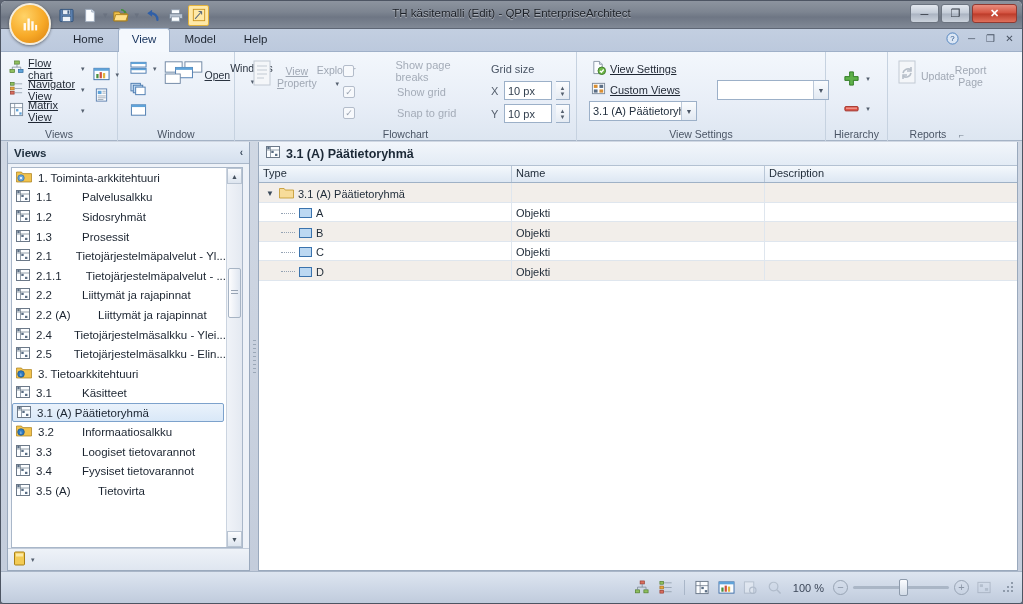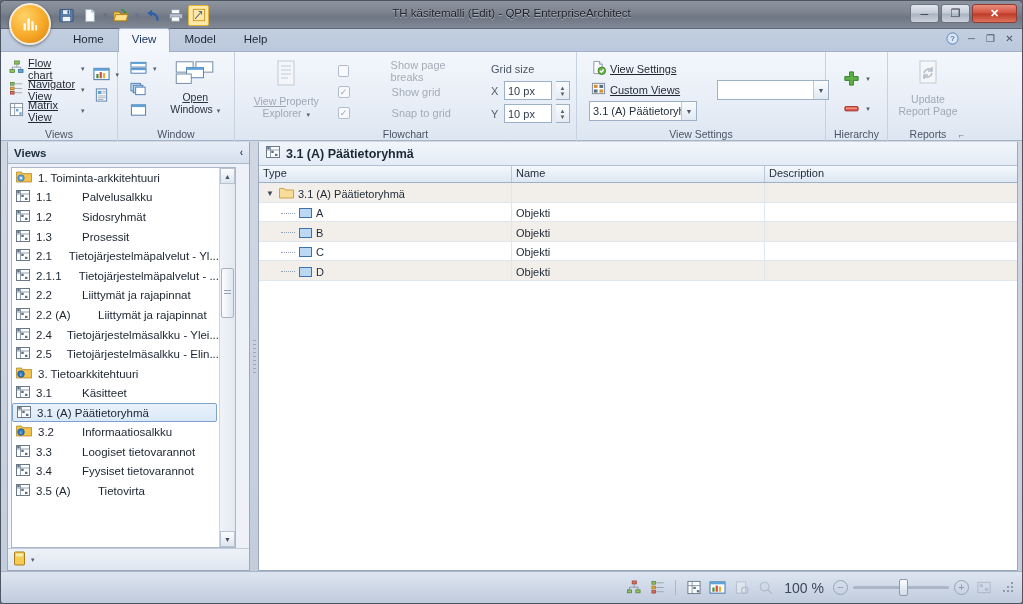--- a/index.html
+++ b/index.html
@@ -123,21 +123,21 @@
     padding: 4px 6px 0;
     display: flex; flex-direction: column;
   }
   .rgroup-body { flex: 1; display: flex; align-items: flex-start; gap: 4px; }
   .rgroup-label {
     text-align: center; font-size: 10.5px; color: #4a5565;
     height: 14px; line-height: 14px;
   }
   .rbig {
     width: 70px;
-    display: flex; flex-direction: column; align-items: center;
+    display: flex; flex-direction: row; align-items: center;
     padding-top: 3px;
     font-size: 10.5px; color: #2a3340;
     text-align: center; line-height: 12px;
   }
   .rbig.disabled { color: #a0a8b4; }
   .rsmall-row {
     display: flex; align-items: center; gap: 4px;
     height: 21px; padding: 0 2px;
     font-size: 11px; color: #1f2733;
   }
@@ -199,21 +199,21 @@
     height: 22px; flex: 0 0 22px;
     background: linear-gradient(180deg,#e7eef7 0%, #d5e0ee 100%);
     border-bottom: 1px solid #a9b7c9;
     display: flex; align-items: center;
     padding: 0 6px;
     font-size: 11.5px; color: #20303f; font-weight: bold;
   }
   .panel-hdr .collapse { margin-left: auto; color: #3b4b5e; font-size: 10px; }
   .tree {
     flex: 1; background: #fff;
-    margin: 3px 13px 0 3px;
+    margin: 3px 6px 0 3px;
     border: 1px solid #a9b7c9;
     position: relative;
     overflow: hidden;
   }
   .tree-scroll { position: absolute; inset: 0 16px 0 0; overflow: hidden; }
   .trow {
     height: 19.6px;
     display: flex; align-items: center;
     padding-left: 4px;
     font-size: 11.5px; color: #1b2430;
@@ -316,21 +316,21 @@
     position: absolute; left: 0; right: 0; bottom: 0;
     height: 32px;
     background: linear-gradient(180deg,#dde5f0 0%, #cdd7e6 55%, #c0cbdc 100%);
     border-top: 1px solid #a9b6c8;
     display: flex; align-items: center;
     padding: 0 8px;
   }
   .sb-right { margin-left: auto; display: flex; align-items: center; gap: 5px; }
   .sb-icon { width: 19px; height: 17px; display: flex; align-items: center; justify-content: center; }
   .sb-sep { width: 1px; height: 15px; background: #a9b6c8; margin: 0 3px; }
-  .zoom-label { font-size: 14px; color: #3c4758; padding: 0 4px; }
+  .zoom-label { font-size: 11px; color: #3c4758; padding: 0 4px; }
   .zoom-track {
     width: 96px; height: 3px; background: #aab6c6;
     border-radius: 2px; position: relative;
   }
   .zoom-thumb {
     position: absolute; left: 46px; top: -7px;
     width: 9px; height: 17px;
     background: linear-gradient(180deg,#fbfcfe,#d3dce8);
     border: 1px solid #8e9bac; border-radius: 2px;
   }

